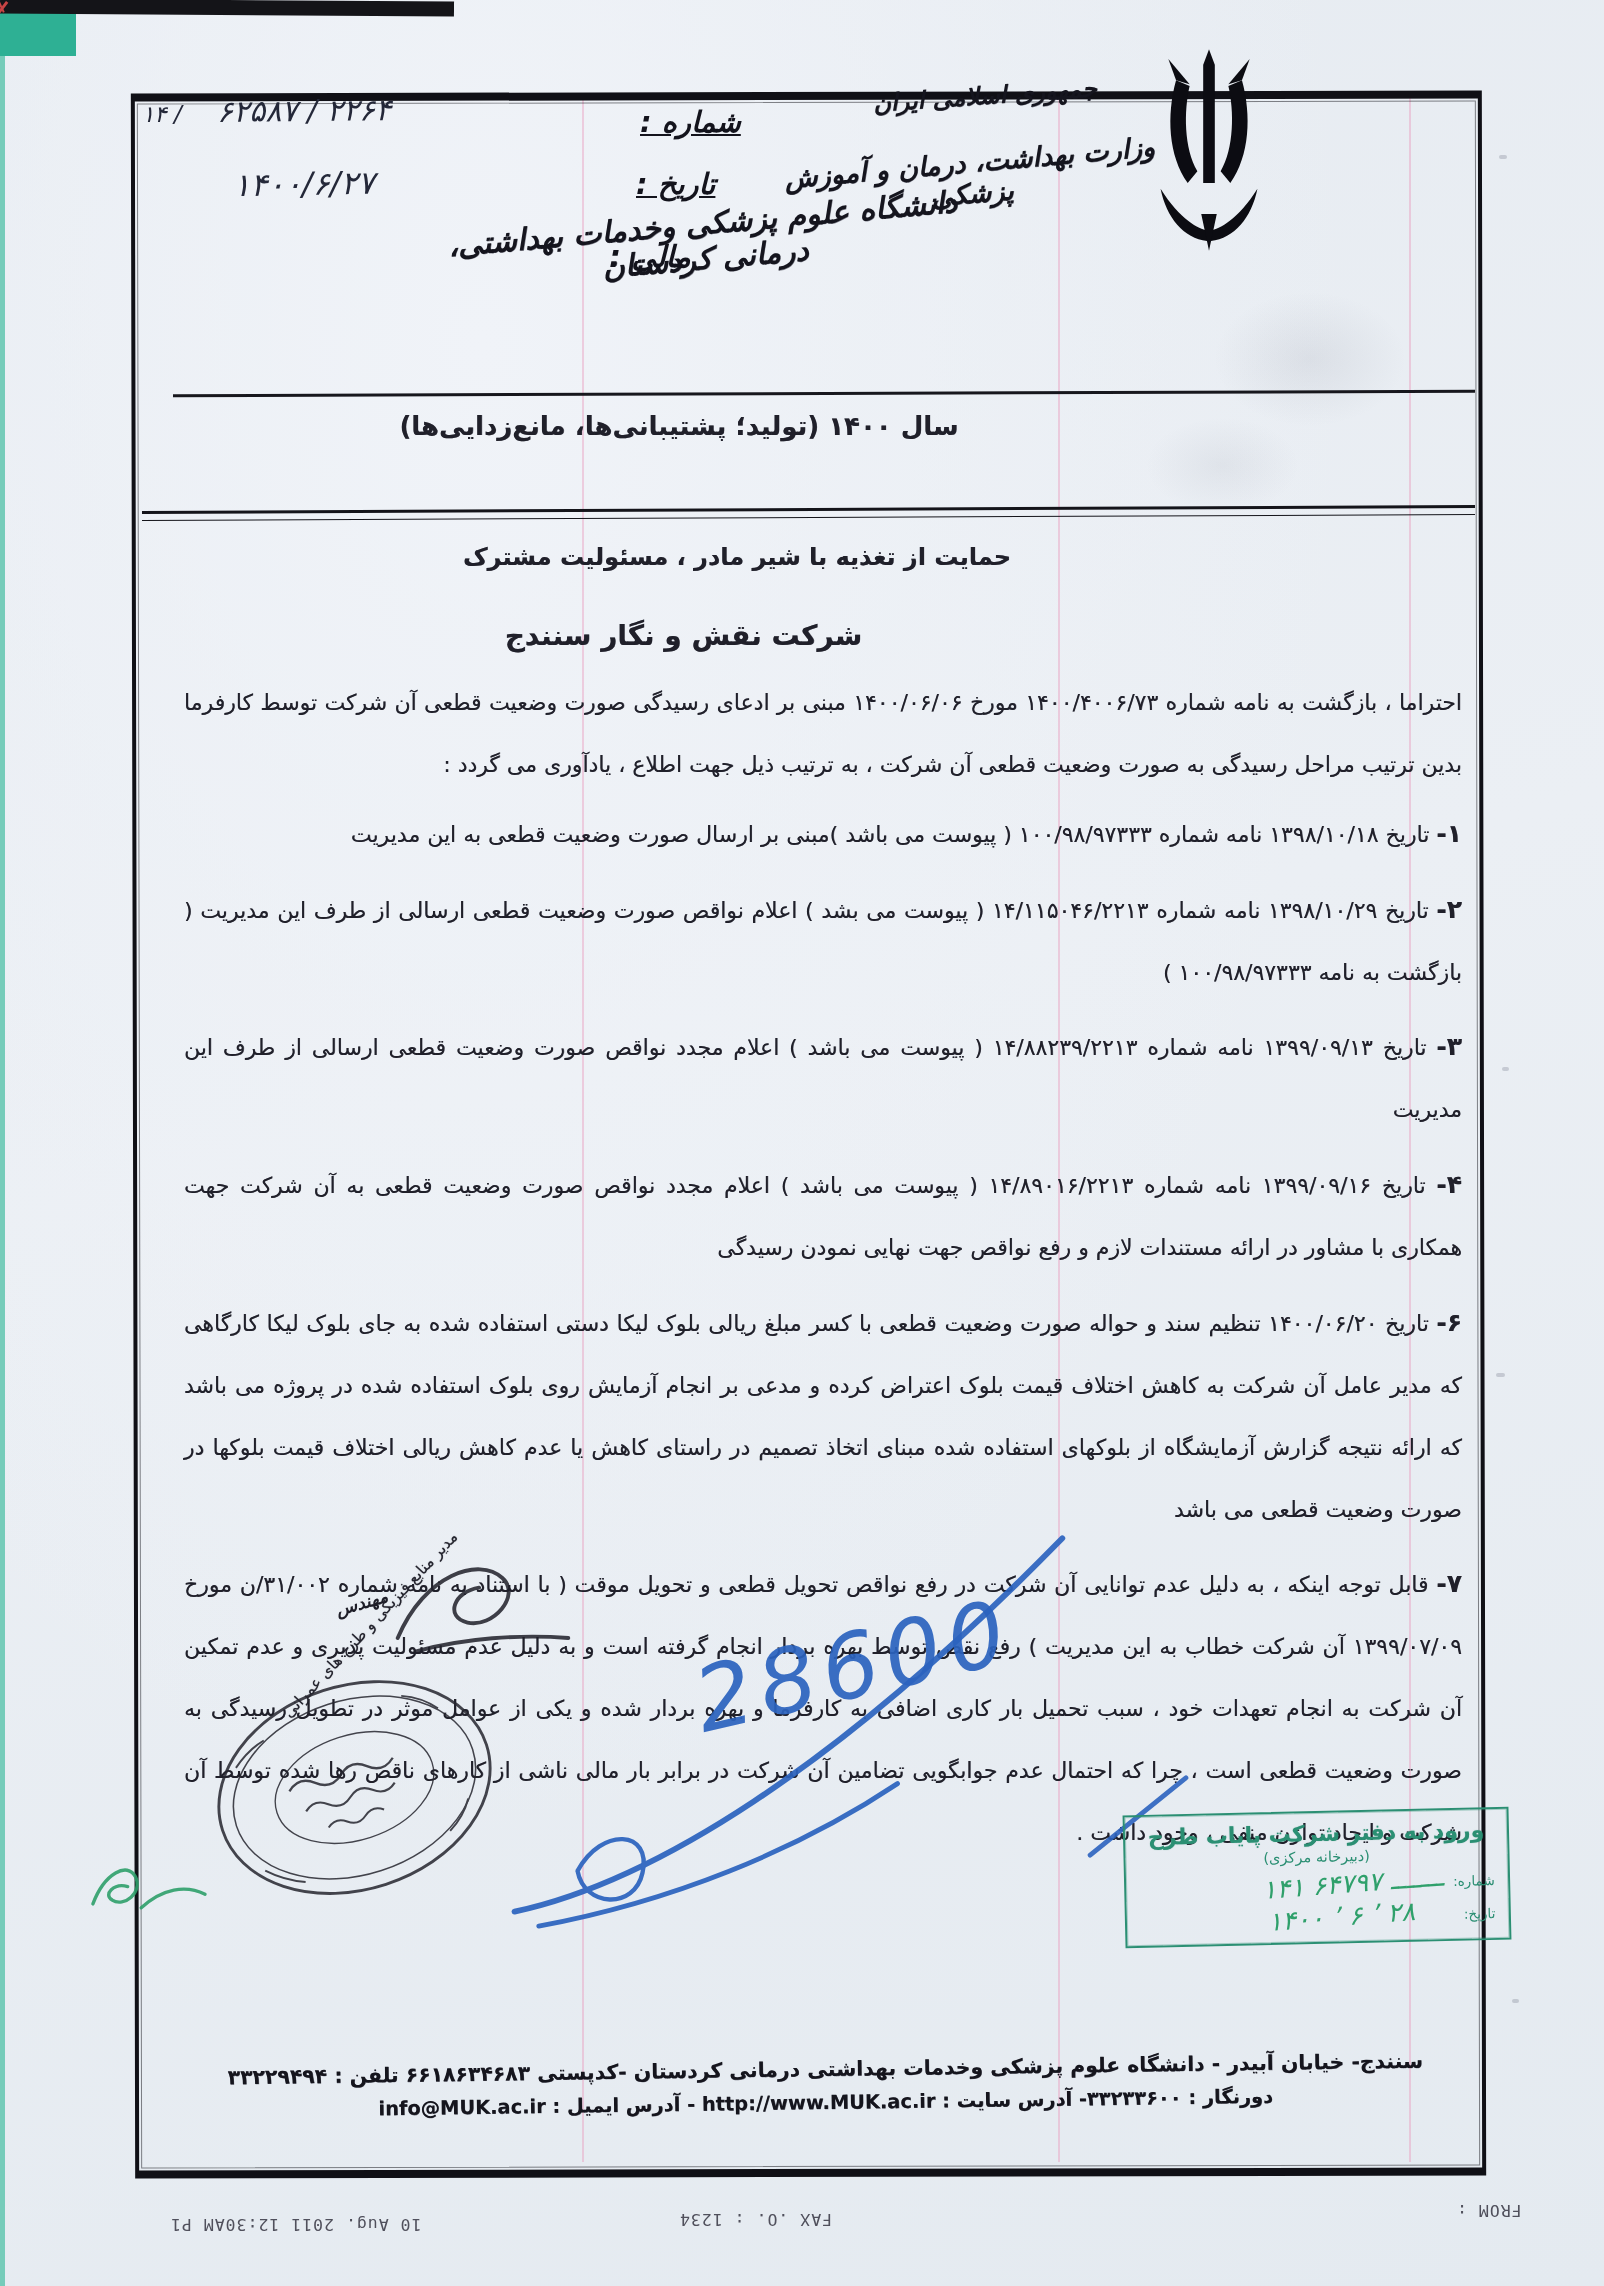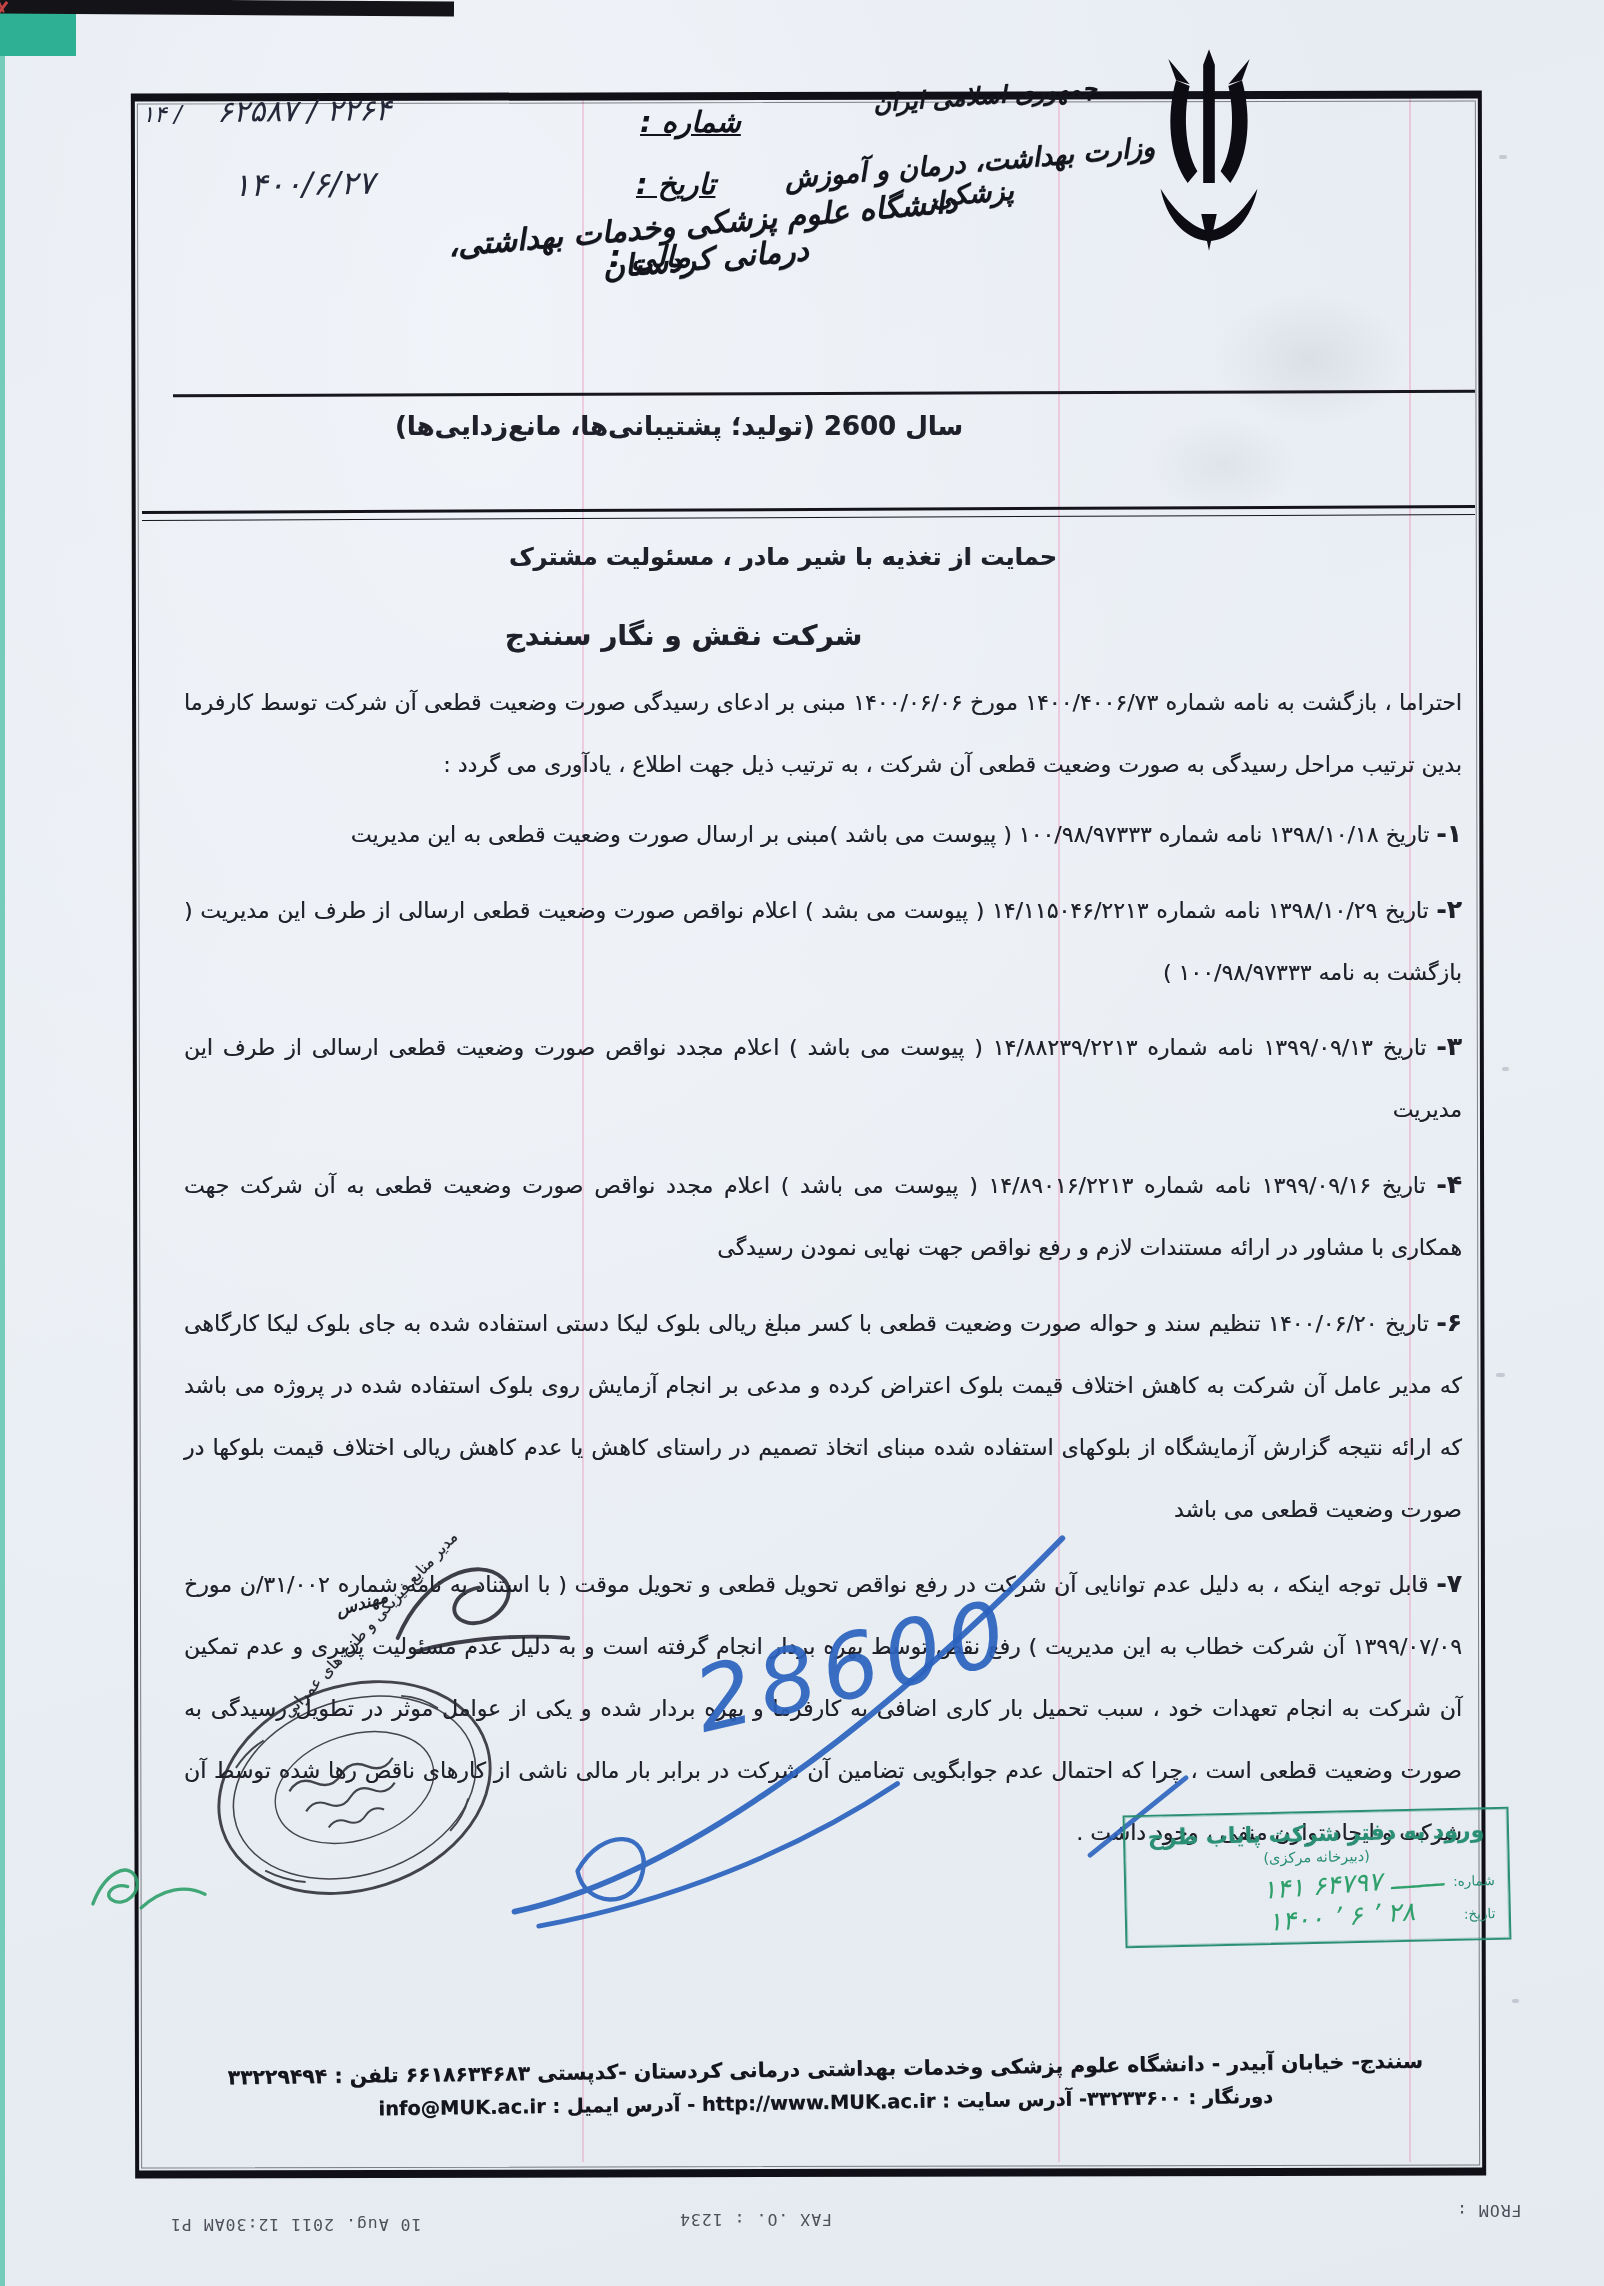--- a/index.html
+++ b/index.html
@@ -46,21 +46,21 @@
   .lbl-date{left:636px;top:167px;text-decoration:underline;}
   .lbl-attach{left:609px;top:239px;font-size:30px;}
   .hw{color:#242839;font-style:italic;white-space:nowrap;}
   .hw-prefix{left:142px;top:101px;font-size:23px;}
   .hw-num{left:217px;top:93px;font-size:30px;letter-spacing:3.9px;transform:rotate(-0.6deg);}
   .hw-date{left:233px;top:165px;font-size:32px;letter-spacing:1.9px;transform:rotate(-1deg);}
 
   .rule1{left:173px;top:392px;width:1302px;height:2.9px;background:#17171d;transform:rotate(-0.2deg);}
   .year-slogan{left:291px;top:411px;width:776px;text-align:center;font-size:26px;font-weight:bold;}
   .double-rule{left:142px;top:508px;width:1333px;height:5.8px;border-top:3.9px solid #14141a;border-bottom:1.9px solid #14141a;transform:rotate(-0.25deg);}
-  .campaign-slogan{left:417px;top:543px;width:640px;font-size:24px;font-weight:bold;}
+  .campaign-slogan{left:417px;top:543px;width:640px;text-align:center;font-size:24px;font-weight:bold;}
 
   
   .body-block{left:184px;top:615px;width:1278px;direction:rtl;font-size:22px;line-height:62px;text-align:justify;}
   .recipient{font-weight:bold;font-size:28px;line-height:41px;margin:0 0 15.5px 0;padding-right:279px;text-align:center;}
   .intro{margin:0 0 7.8px 0;}
   .item{margin-bottom:12.6px;}
   .item .num{font-weight:bold;font-size:25px;}
   .item .num::after{content:"-";font-weight:bold;}
 
   
@@ -133,21 +133,21 @@
   <div class="abs nastaliq h-univ">دانشگاه علوم پزشکی وخدمات بهداشتی، درمانی کردستان</div>
 
   <div class="abs lbl lbl-num">شماره :</div>
   <div class="abs hw hw-prefix ltr">۱۴ /</div>
   <div class="abs hw hw-num ltr">۶۲۵۸۷ / ۲۲۶۴</div>
   <div class="abs lbl lbl-date">تاریخ :</div>
   <div class="abs hw hw-date ltr">۱۴۰۰/۶/۲۷</div>
   <div class="abs lbl lbl-attach">مالی :</div>
 
   <div class="abs rule1"></div>
-  <div class="abs year-slogan rtl ink">سال 2600 (تولید؛ پشتیبانی‌ها، مانع‌زدایی‌ها)</div>
+  <div class="abs year-slogan rtl ink">سال ۱۴۰۰ (تولید؛ پشتیبانی‌ها، مانع‌زدایی‌ها)</div>
   <div class="abs double-rule"></div>
   <div class="abs campaign-slogan rtl ink">حمایت از تغذیه با شیر مادر ، مسئولیت مشترک</div>
 
   <div class="abs body-block ink">
     <div class="recipient">شرکت نقش و نگار سنندج</div>
     <p class="intro">احتراما ، بازگشت به نامه شماره ۱۴۰۰/۴۰۰۶/۷۳ مورخ ۱۴۰۰/۰۶/۰۶ مبنی بر ادعای رسیدگی صورت وضعیت قطعی آن شرکت توسط کارفرما بدین ترتیب مراحل رسیدگی به صورت وضعیت قطعی آن شرکت ، به ترتیب ذیل جهت اطلاع ، یادآوری می گردد :</p>
     <div class="item"><span class="num">۱</span> <span>تاریخ ۱۳۹۸/۱۰/۱۸ نامه شماره ۱۰۰/۹۸/۹۷۳۳۳ ( پیوست می باشد )مبنی بر ارسال صورت وضعیت قطعی به این مدیریت</span></div>
     <div class="item"><span class="num">۲</span> <span>تاریخ ۱۳۹۸/۱۰/۲۹ نامه شماره ۱۴/۱۱۵۰۴۶/۲۲۱۳ ( پیوست می بشد ) اعلام نواقص صورت وضعیت قطعی ارسالی از طرف این مدیریت ( بازگشت به نامه ۱۰۰/۹۸/۹۷۳۳۳ )</span></div>
     <div class="item"><span class="num">۳</span> <span>تاریخ ۱۳۹۹/۰۹/۱۳ نامه شماره ۱۴/۸۸۲۳۹/۲۲۱۳ ( پیوست می باشد ) اعلام مجدد نواقص صورت وضعیت قطعی ارسالی از طرف این مدیریت</span></div>
     <div class="item"><span class="num">۴</span> <span>تاریخ ۱۳۹۹/۰۹/۱۶ نامه شماره ۱۴/۸۹۰۱۶/۲۲۱۳ ( پیوست می باشد ) اعلام مجدد نواقص صورت وضعیت قطعی به آن شرکت جهت همکاری با مشاور در ارائه مستندات لازم و رفع نواقص جهت نهایی نمودن رسیدگی</span></div>

